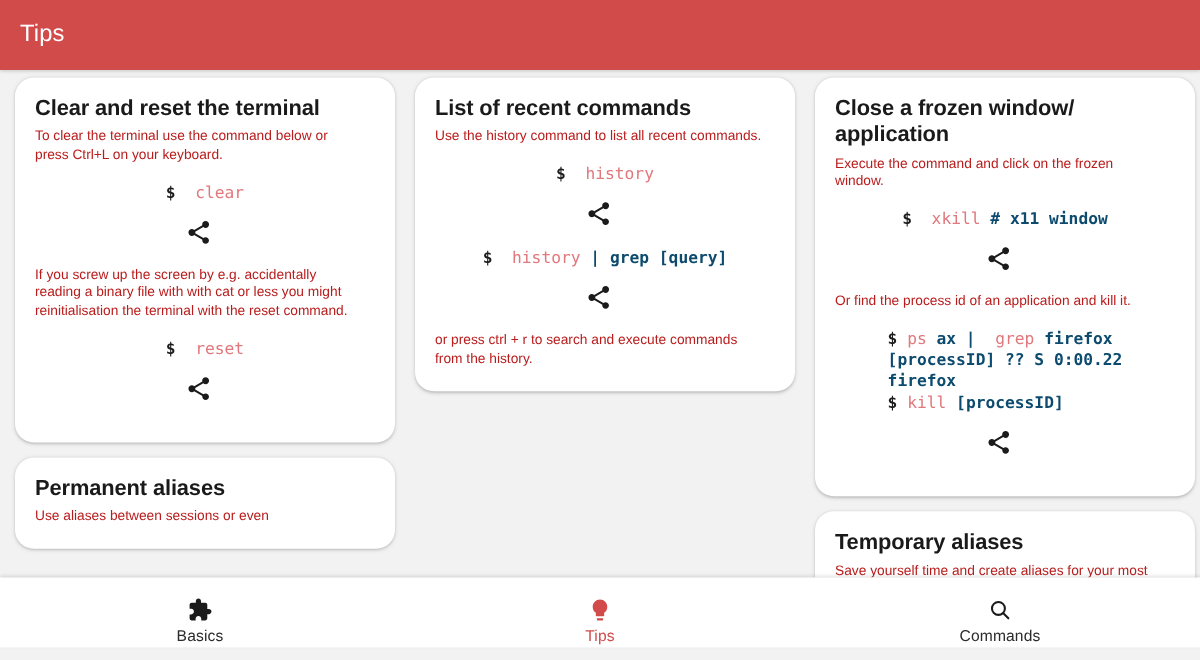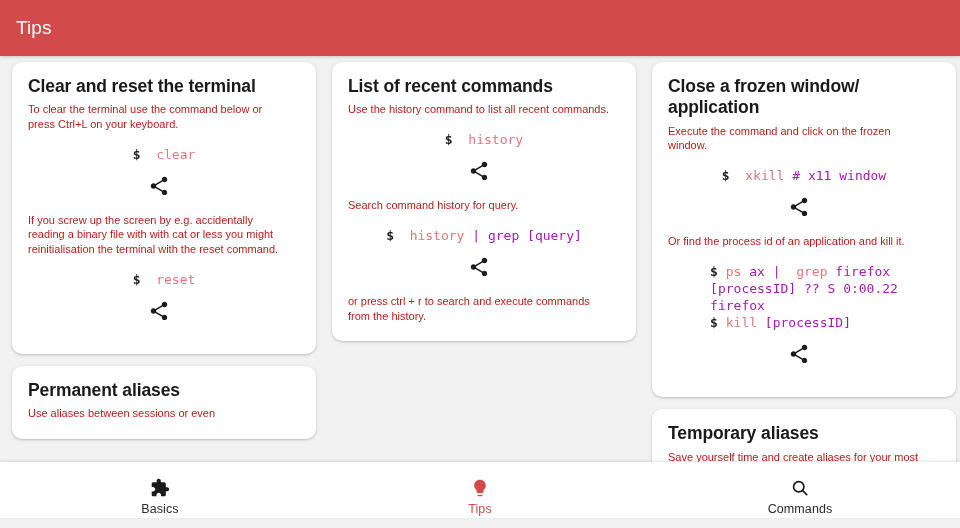--- a/index.html
+++ b/index.html
@@ -59,21 +59,21 @@
     width: 320px;
     flex: 0 0 320px;
     padding: 0 8px;
     display: flex;
     flex-direction: column;
     gap: 12px;
   }
 
   .card {
     background: #ffffff;
-    border-radius: 10px;
+    border-radius: 15px;
     box-shadow: 0 1px 2px rgba(0,0,0,0.14), 0 1px 4px rgba(0,0,0,0.10);
     padding: 14px 24px 16px 16px;
     flex: 0 0 auto;
   }
 
   .card-title {
     font-size: 17.5px;
     font-weight: 700;
     line-height: 1.22;
     color: #1a1a1a;
@@ -107,22 +107,22 @@
     flex: 1 1 auto;
   }
   .code-block .prompt {
     color: #1b1b1b;
     font-weight: 700;
   }
   .code-block .cmd {
     color: #e0787c;
   }
   .code-block .plain {
-    color: #a21caf;
-    font-weight: 400;
+    color: #0c4a6e;
+    font-weight: 700;
   }
 
   .share-btn {
     flex: 0 0 auto;
     width: 26px;
     height: 26px;
     display: flex;
     align-items: center;
     justify-content: center;
     cursor: pointer;
@@ -206,21 +206,20 @@
           <div class="card-title">List of recent commands</div>
           <div class="card-text">Use the history command to list all recent commands.</div>
           <div class="code-row">
             <div class="code-block"><span class="prompt">$</span><span class="prompt">  </span><span class="cmd">history</span><span class="plain"></span></div>
             <span class="share-btn">
               <svg width="22" height="22" viewBox="0 0 24 24" fill="#1b1b1b">
                 <path d="M18 16.08c-.76 0-1.44.3-1.96.77L8.91 12.7c.05-.23.09-.46.09-.7s-.04-.47-.09-.7l7.05-4.11c.54.5 1.25.81 2.04.81 1.66 0 3-1.34 3-3s-1.34-3-3-3-3 1.34-3 3c0 .24.04.47.09.7L8.04 9.81C7.5 9.31 6.79 9 6 9c-1.66 0-3 1.34-3 3s1.34 3 3 3c.79 0 1.5-.31 2.04-.81l7.12 4.16c-.05.21-.08.43-.08.65 0 1.61 1.31 2.92 2.92 2.92s2.92-1.31 2.92-2.92-1.31-2.92-2.92-2.92z"></path>
               </svg>
             </span>
           </div>
-          <div class="card-text">Search command history for query.</div>
           <div class="code-row">
             <div class="code-block"><span class="prompt">$</span><span class="prompt">  </span><span class="cmd">history</span><span class="plain"> | grep [query]</span></div>
             <span class="share-btn">
               <svg width="22" height="22" viewBox="0 0 24 24" fill="#1b1b1b">
                 <path d="M18 16.08c-.76 0-1.44.3-1.96.77L8.91 12.7c.05-.23.09-.46.09-.7s-.04-.47-.09-.7l7.05-4.11c.54.5 1.25.81 2.04.81 1.66 0 3-1.34 3-3s-1.34-3-3-3-3 1.34-3 3c0 .24.04.47.09.7L8.04 9.81C7.5 9.31 6.79 9 6 9c-1.66 0-3 1.34-3 3s1.34 3 3 3c.79 0 1.5-.31 2.04-.81l7.12 4.16c-.05.21-.08.43-.08.65 0 1.61 1.31 2.92 2.92 2.92s2.92-1.31 2.92-2.92-1.31-2.92-2.92-2.92z"></path>
               </svg>
             </span>
           </div>
           <div class="card-text">or press ctrl + r to search and execute commands from the history.</div>
         </div>

